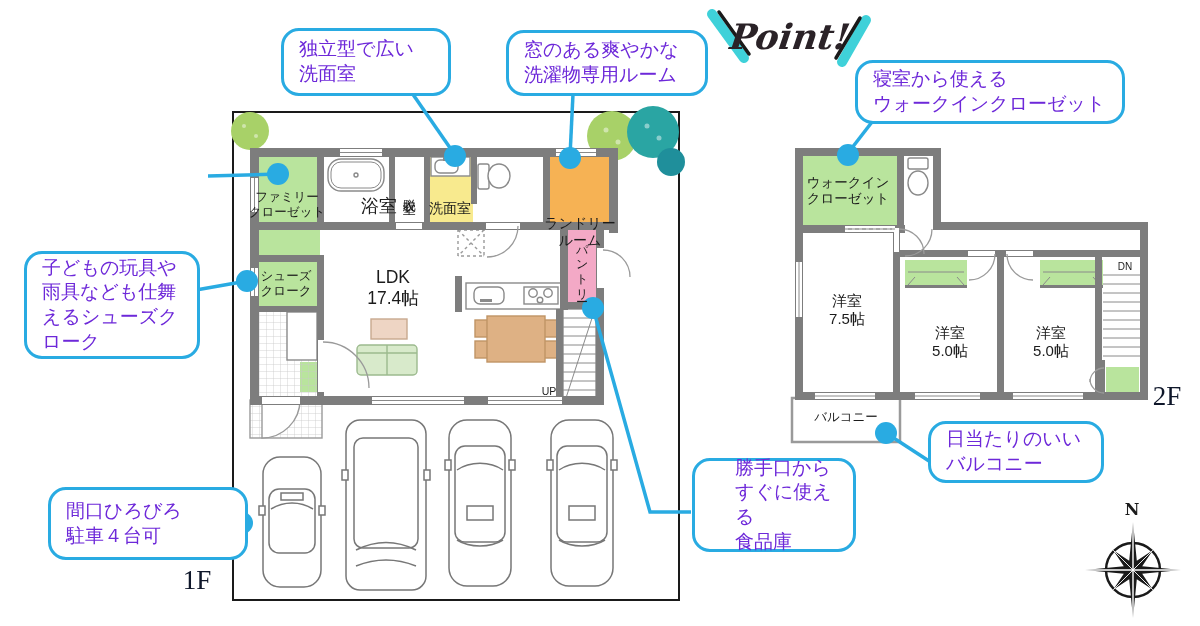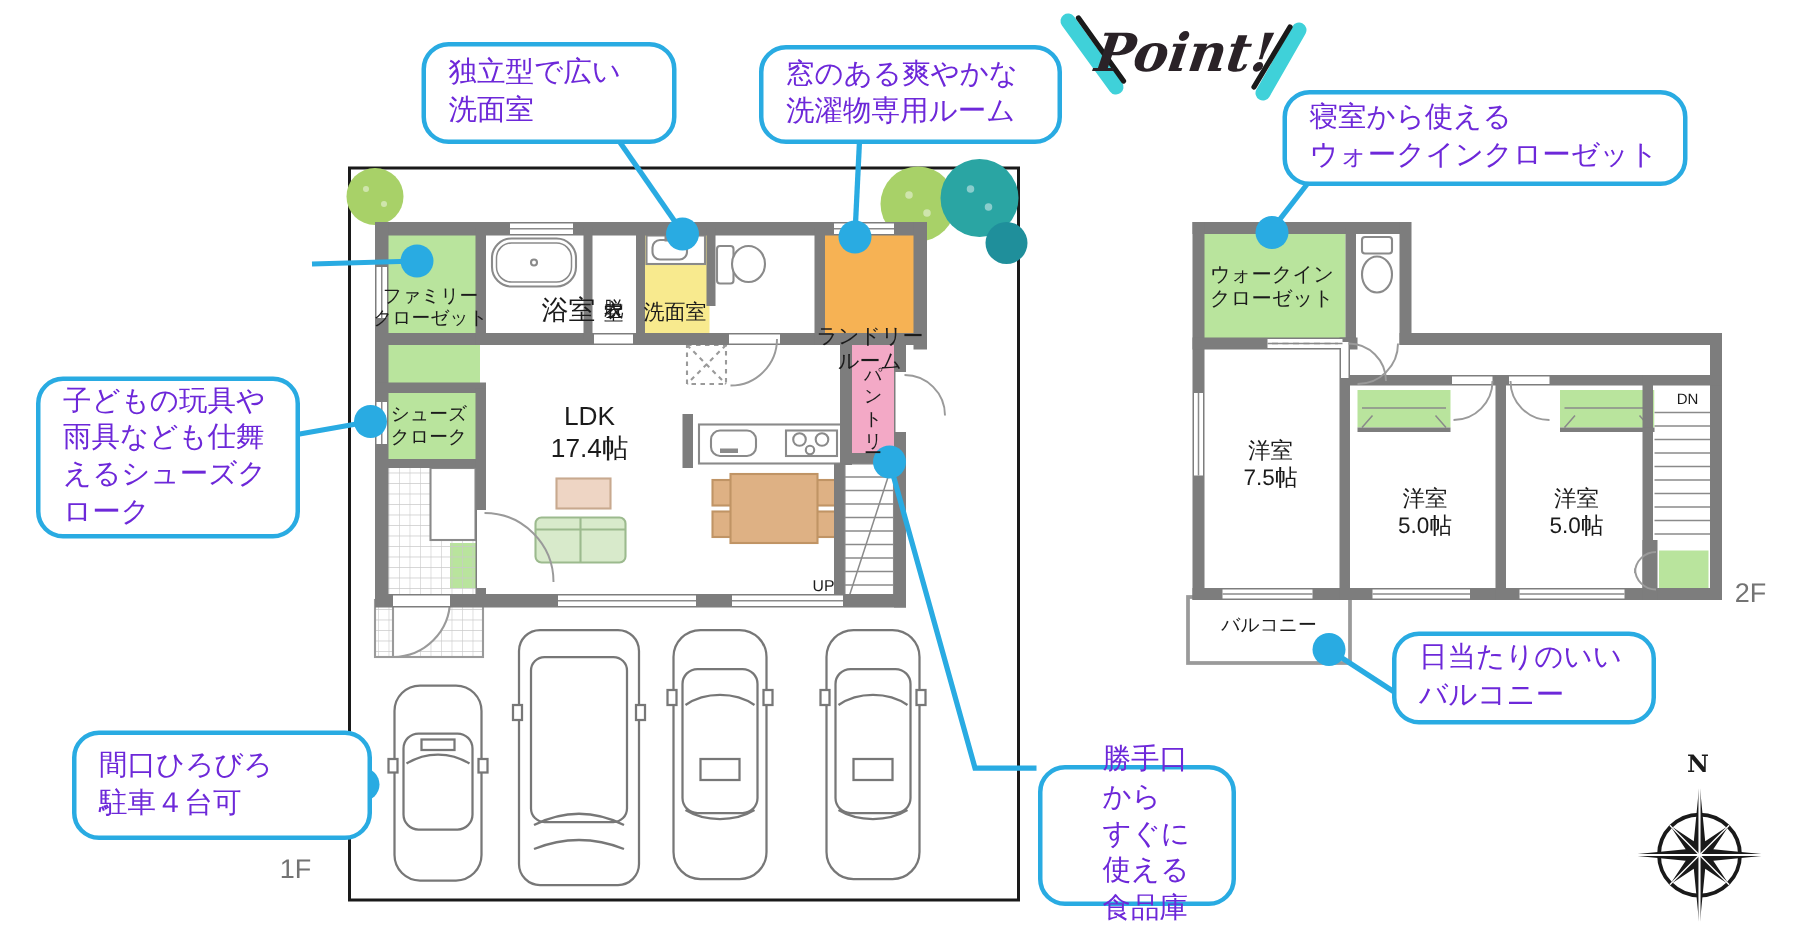--- a/index.html
+++ b/index.html
@@ -5,21 +5,21 @@
   html,body{margin:0;padding:0;background:#fff;}
   #canvas{position:relative;width:1200px;height:626px;background:#fff;overflow:hidden;
           font-family:"Liberation Sans",sans-serif;}
   #plan-svg{position:absolute;left:0;top:0;z-index:1;}
   .label{position:absolute;transform:translate(-50%,-50%);white-space:pre-line;text-align:center;
          color:#1b1b1b;line-height:1.18;z-index:4;}
   .v{writing-mode:vertical-rl;letter-spacing:1px;}
   .callout{position:absolute;box-sizing:border-box;background:#fff;border:3.5px solid #29abe2;
            border-radius:18px;display:flex;align-items:center;padding:6px 15px;font-size:19px;
            line-height:1.3;color:#6d28d9;white-space:pre-line;z-index:6;}
-  .floor-tag{position:absolute;transform:translate(-50%,-50%);color:#737373;font-size:18px;z-index:5;}
+  .floor-tag{position:absolute;transform:translate(-50%,-50%);color:#0f172a;font-size:27px;z-index:5;font-family:Liberation Serif, serif;}
   .point-logo{position:absolute;transform:translate(-50%,-50%) skewX(-8deg);
               font-family:"DejaVu Serif",serif;font-style:italic;font-weight:bold;
               font-size:35px;color:#2a2227;z-index:6;}
   .north-label{font-family:"DejaVu Serif",serif;font-weight:bold;font-size:16px;}
 </style>
 </head>
 <body>
 
 <div id="canvas">
 
@@ -297,21 +297,21 @@
 <div class="callout" style="left:506px;top:30px;width:202px;height:66px;">窓のある爽やかな
 洗濯物専用ルーム</div>
 <div class="callout" style="left:855px;top:60px;width:270px;height:64px;font-family:Liberation Serif, serif;">寝室から使える
 ウォークインクローゼット</div>
 <div class="callout" style="left:24px;top:251px;width:176px;height:108px;">子どもの玩具や
 雨具なども仕舞
 えるシューズク
 ローク</div>
 <div class="callout" style="left:48px;top:487px;width:200px;height:73px;">間口ひろびろ
 駐車４台可</div>
-<div class="callout" style="left:692px;top:510px;width:132px;height:94px;padding-left:40px;">勝手口から
+<div class="callout" style="left:692px;top:458px;width:164px;height:94px;padding-left:40px;">勝手口から
 すぐに使える
 食品庫</div>
 <div class="callout" style="left:928px;top:421px;width:176px;height:62px;">日当たりのいい
 バルコニー</div>
 
 <div class="label" style="left:287px;top:205px;font-size:12.5px;">ファミリー
 クローゼット</div>
 <div class="label" style="left:355px;top:207px;font-size:18px;margin-left:24px;">浴室</div>
 <div class="label v" style="left:409px;top:190px;font-size:13px;">脱衣室</div>
 <div class="label" style="left:450px;top:208px;font-size:14px;">洗面室</div>

